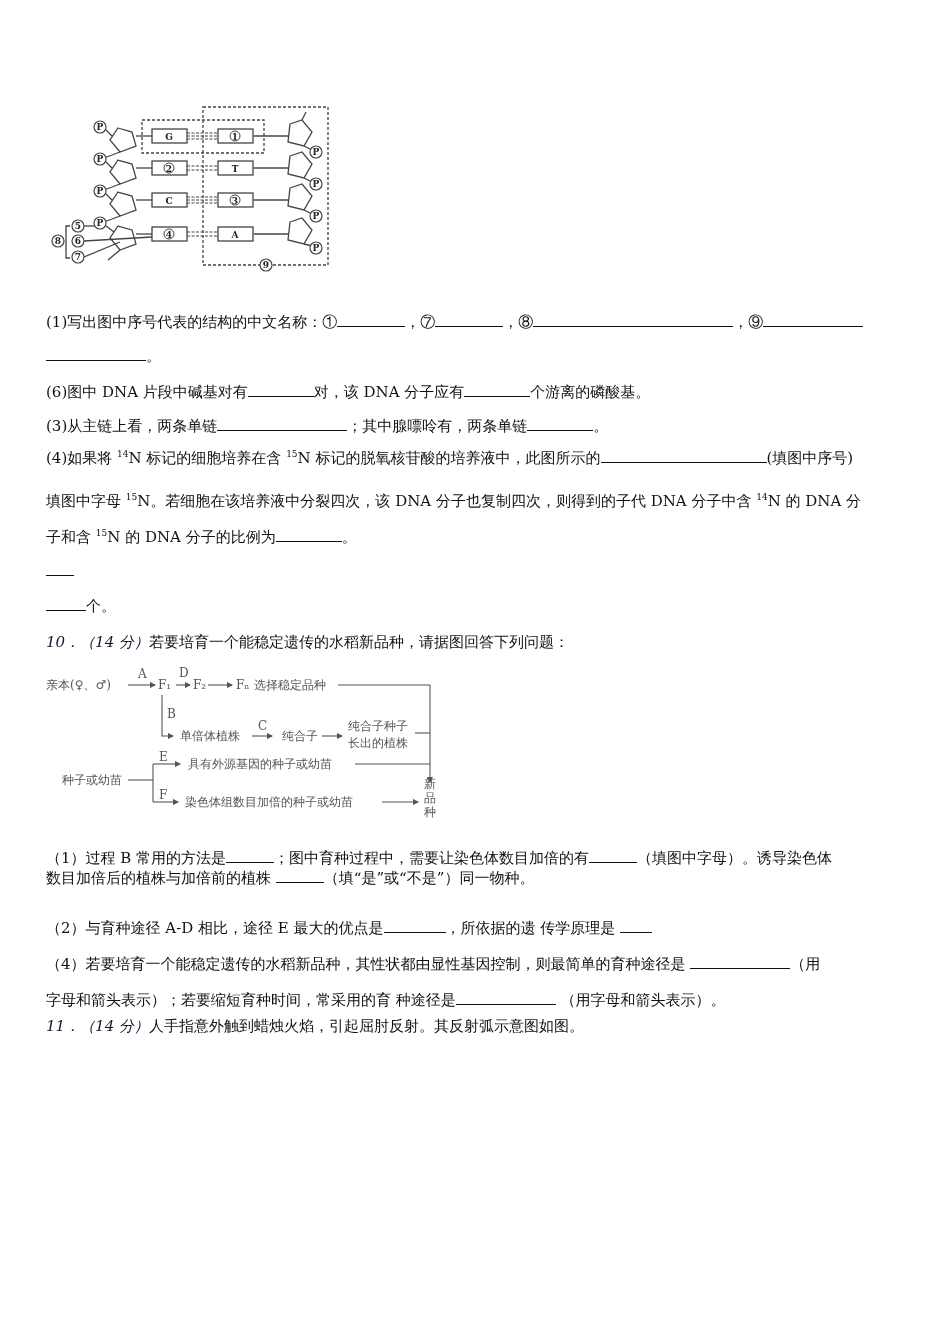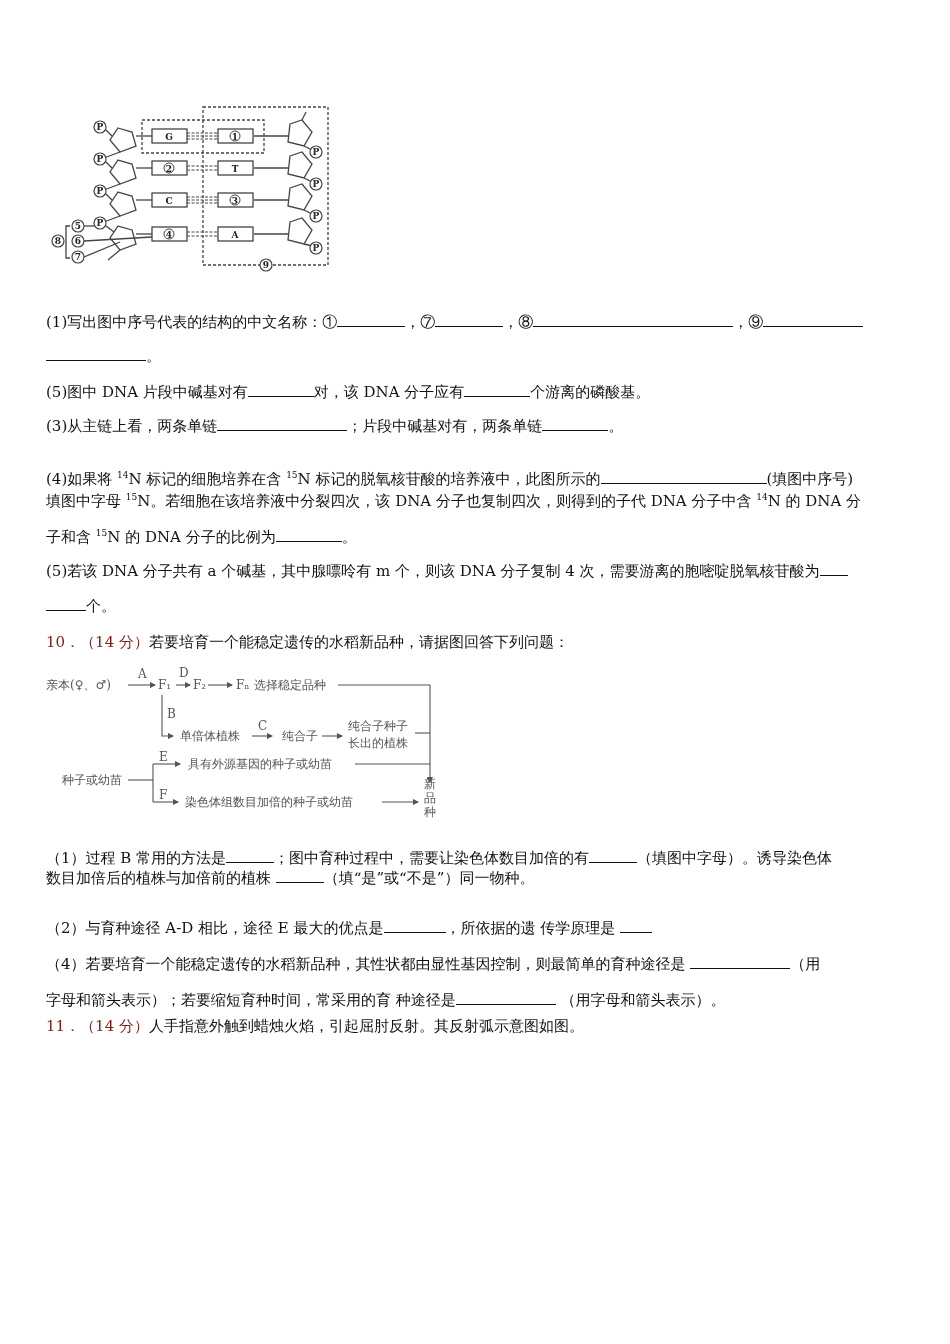--- a/index.html
+++ b/index.html
@@ -3,21 +3,21 @@
 <meta charset="utf-8">
 <style>
   html, body { margin: 0; padding: 0; background: #ffffff; }
   body { width: 950px; height: 1344px; position: relative; overflow: hidden;
          font-family: "DejaVu Serif", "Liberation Serif", serif; color: #111; }
   .abs { position: absolute; }
   .line { position: absolute; left: 46px; font-size: 15px; white-space: nowrap; line-height: 20px; }
   .b { font-weight: normal; }
   .blank { display: inline-block; border-bottom: 1.3px solid #111; height: 14px; vertical-align: baseline; }
   sup { font-size: 9px; vertical-align: 6px; }
-  .qnum { font-family: "DejaVu Serif", serif; font-weight: normal; color: #7f1d1d; }
+  .qnum { font-family: "DejaVu Serif", serif; font-weight: normal; color: #0f172a; font-style: italic; }
   .flow text { font-family: "DejaVu Serif", "Liberation Serif", serif; }
 </style>
 </head>
 <body>
 
 <svg class="abs" style="left:40px;top:100px" width="300" height="180" viewBox="0 0 300 180">
   <g stroke="#444" stroke-width="1.3" fill="none">
 
     <rect x="102" y="20" width="122" height="33" stroke-dasharray="3,2"></rect>
     <rect x="163" y="7" width="125" height="158" stroke-dasharray="3,2"></rect>
@@ -130,39 +130,39 @@
 </svg>
 
 <div class="line b" style="top:312px">
   <span>(1)写出图中序号代表的结构的中文名称：</span><span>①</span><span class="blank" style="width:68px"></span><span>，</span><span>⑦</span><span class="blank" style="width:68px"></span><span>，</span><span>⑧</span><span class="blank" style="width:200px"></span><span>，</span><span>⑨</span><span class="blank" style="width:100px"></span>
 </div>
 <div class="line b" style="top:346px">
   <span class="blank" style="width:100px"></span><span>。</span>
 </div>
 
 <div class="line b" style="top:382px">
-  <span>(5)图中 DNA 片段中碱基对有</span><span class="blank" style="width:66px"></span><span>对，该 DNA 分子应有</span><span class="blank" style="width:66px"></span><span>个游离的磷酸基。</span>
+  <span>(6)图中 DNA 片段中碱基对有</span><span class="blank" style="width:66px"></span><span>对，该 DNA 分子应有</span><span class="blank" style="width:66px"></span><span>个游离的磷酸基。</span>
 </div>
 
 <div class="line b" style="top:416px">
-  <span>(3)从主链上看，两条单链</span><span class="blank" style="width:130px"></span><span>；片段中碱基对有，两条单链</span><span class="blank" style="width:66px"></span><span>。</span>
-</div>
-
-<div class="line b" style="top:465px">
+  <span>(3)从主链上看，两条单链</span><span class="blank" style="width:130px"></span><span>；其中腺嘌呤有，两条单链</span><span class="blank" style="width:66px"></span><span>。</span>
+</div>
+
+<div class="line b" style="top:444px">
   <span>(4)如果将 </span><sup>14</sup><span>N 标记的细胞培养在含 </span><sup>15</sup><span>N 标记的脱氧核苷酸的培养液中，此图所示的</span><span class="blank" style="width:166px"></span><span>(填图中序号)</span>
 </div>
 <div class="line b" style="top:487px">
   <span>填图中字母 </span><sup>15</sup><span>N。若细胞在该培养液中分裂四次，该 DNA 分子也复制四次，则得到的子代 DNA 分子中含 </span><sup>14</sup><span>N 的 DNA 分</span>
 </div>
 <div class="line b" style="top:523px">
   <span>子和含 </span><sup>15</sup><span>N 的 DNA 分子的比例为</span><span class="blank" style="width:66px"></span><span>。</span>
 </div>
 
 <div class="line b" style="top:561px">
-  <span>(5)若该 DNA 分子共有 a 个碱基，其中腺嘌呤有 m 个，则该 DNA 分子复制 4 次，需要游离的胞嘧啶脱氧核苷酸为</span><span class="blank" style="width:28px"></span>
+  <span class="blank" style="width:28px"></span>
 </div>
 <div class="line b" style="top:596px">
   <span class="blank" style="width:40px"></span><span>个。</span>
 </div>
 
 <div class="line" style="top:632px">
   <span class="qnum">10．</span><span class="qnum">（14 分）</span><span class="b">若要培育一个能稳定遗传的水稻新品种，请据图回答下列问题：</span>
 </div>
 
 <svg class="abs flow" style="left:40px;top:660px" width="410" height="165" viewBox="0 0 410 165">

